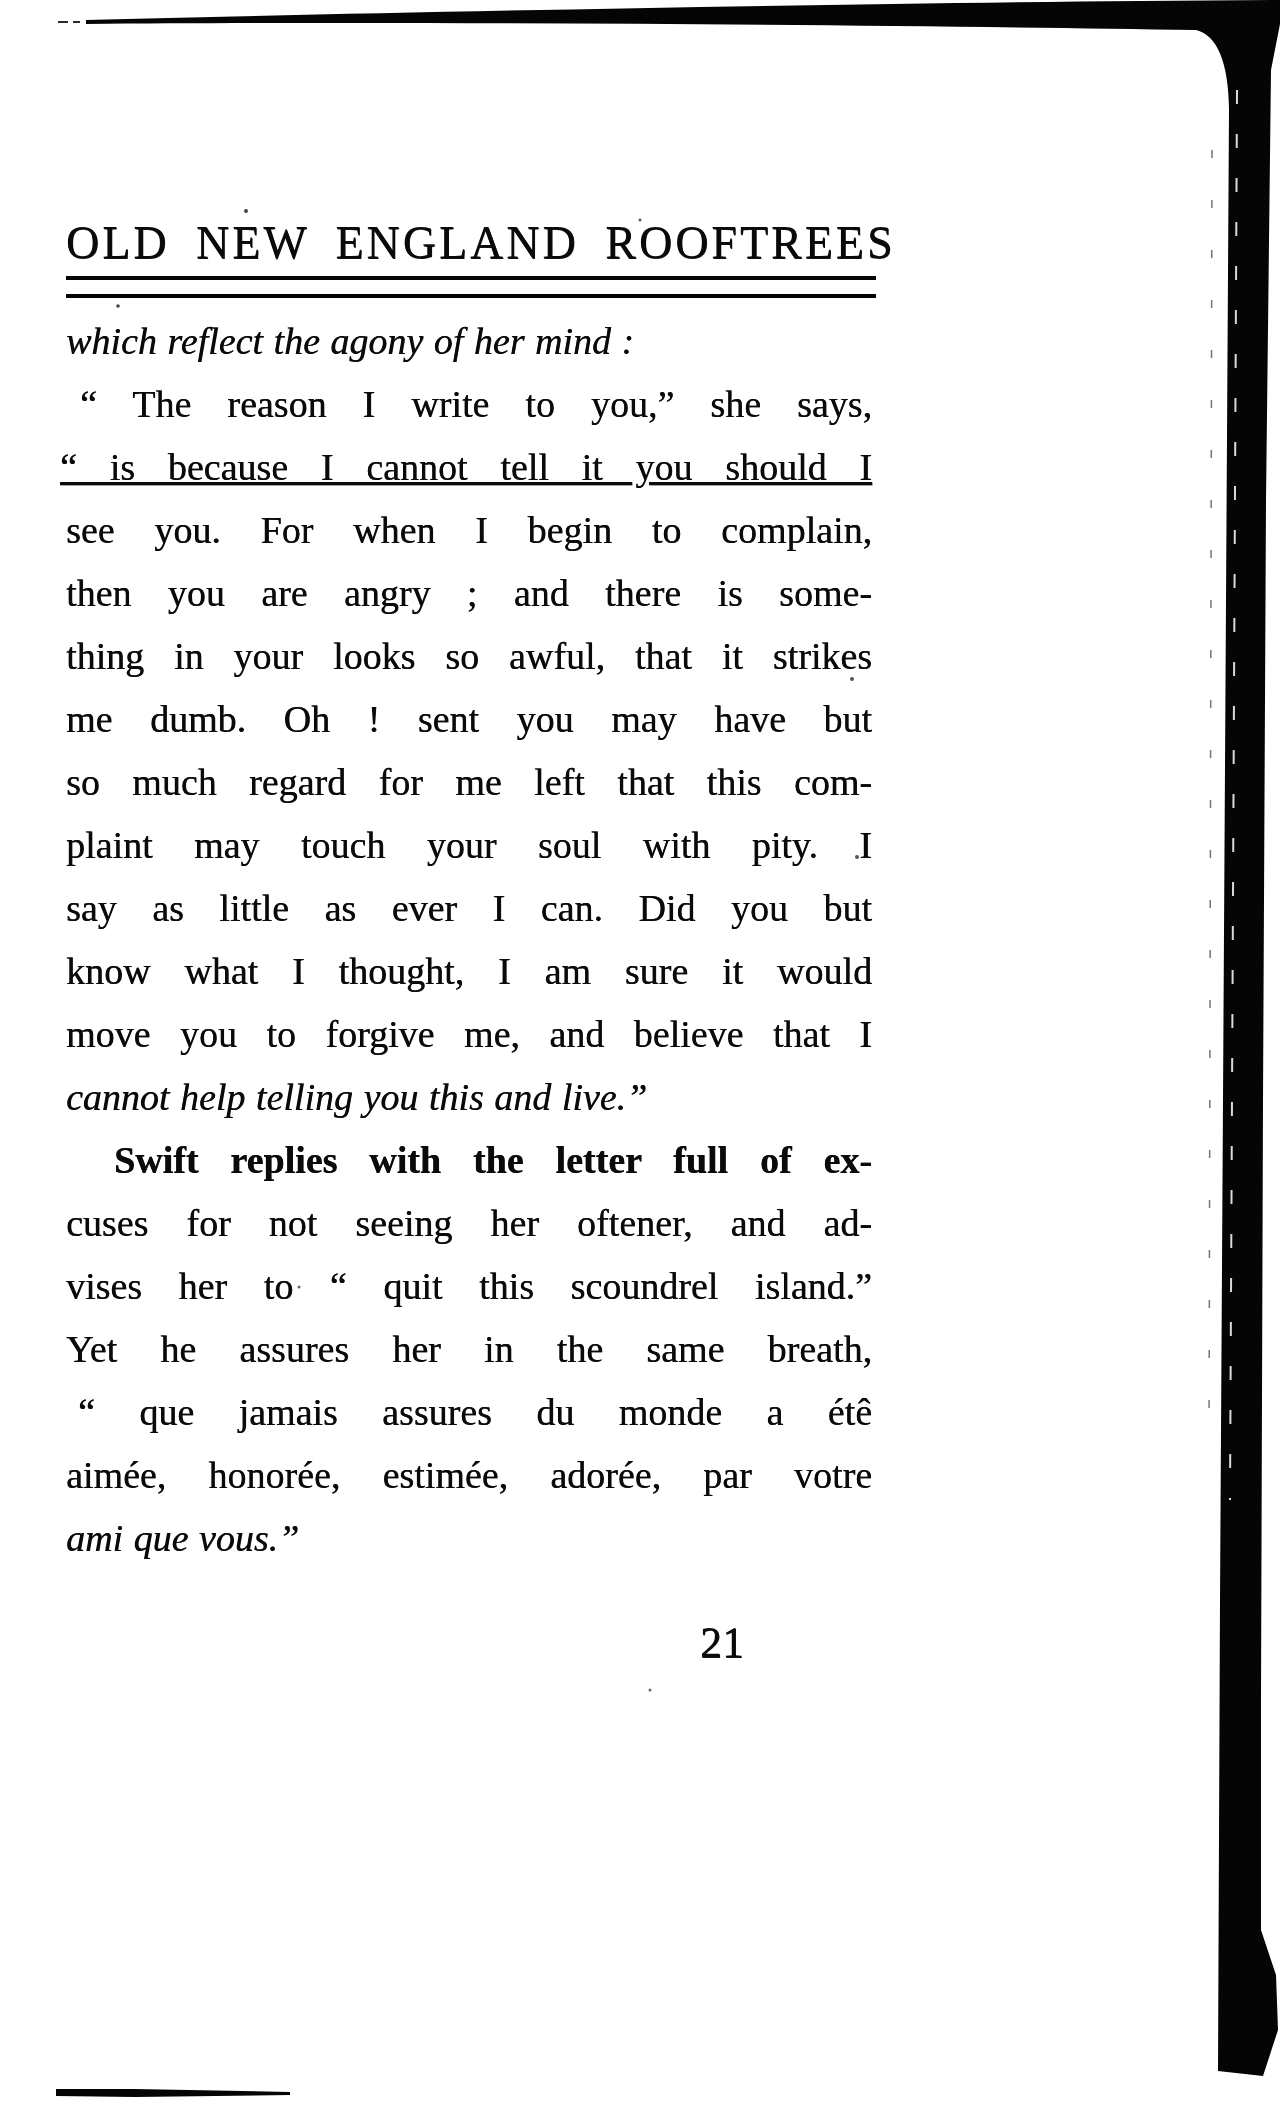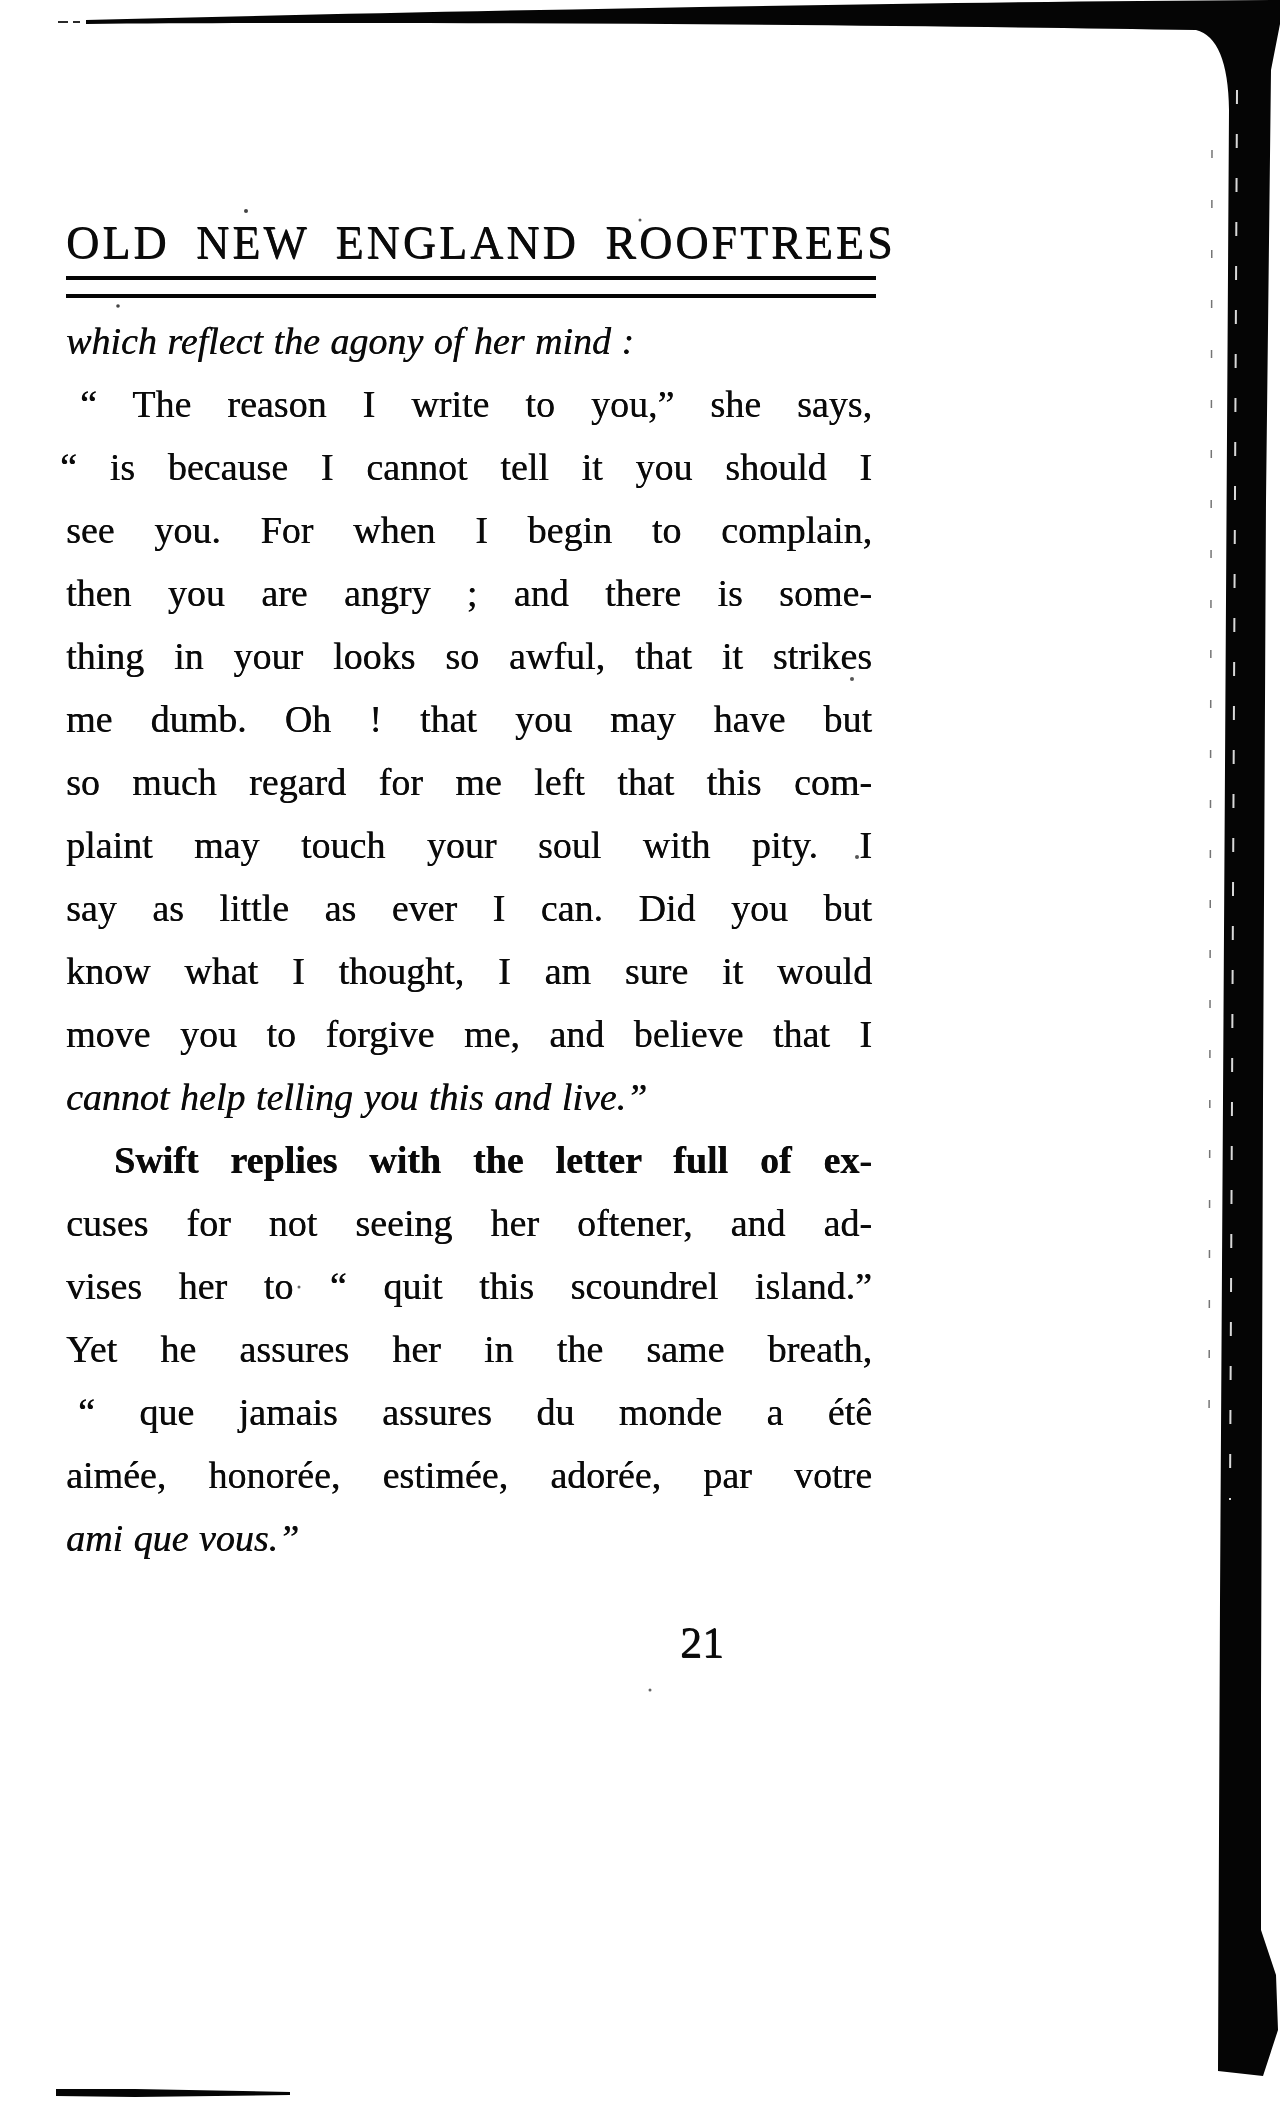--- a/index.html
+++ b/index.html
@@ -35,21 +35,21 @@
     text-align-last: justify;
     overflow: visible;
   }
   .textblock .line.pend {
     text-align: left;
     text-align-last: left;
     font-style: italic;
   }
   .pagenum {
     position: absolute; left: 660px; top: 1621px; width: 84px;
-    font-size: 44px; line-height: 44px; text-align: center;
+    font-size: 44px; line-height: 44px; text-align: right;
     text-shadow: 0.5px 0.5px 0 #131313;
   }
 </style>
 </head>
 <body>
 
 <div class="page">
 
   <svg class="artifacts" width="1280" height="2101" viewBox="0 0 1280 2101" aria-hidden="true">
 
@@ -90,25 +90,25 @@
     <circle cx="299" cy="1287" r="1.5" fill="#666"></circle>
   </svg>
 
   <div class="title">OLD NEW ENGLAND ROOFTREES</div>
 
   <div class="rule"></div>
 
   <div class="textblock">
       <div class="line pend">which reflect the agony of her mind :</div>
       <div class="line" style="text-indent: 14px;">“ The reason I write to you,” she says,</div>
-      <div class="line" style="text-indent: -6px;">“ is because I cannot tell it you should I</div>
+      <div class="line" style="text-indent: -6px; text-decoration: underline;">“ is because I cannot tell it you should I</div>
       <div class="line">see you. For when I begin to complain,</div>
       <div class="line">then you are angry ; and there is some-</div>
       <div class="line">thing in your looks so awful, that it strikes</div>
-      <div class="line">me dumb. Oh ! that you may have but</div>
+      <div class="line">me dumb. Oh ! sent you may have but</div>
       <div class="line">so much regard for me left that this com-</div>
       <div class="line">plaint may touch your soul with pity. I</div>
       <div class="line">say as little as ever I can. Did you but</div>
       <div class="line">know what I thought, I am sure it would</div>
       <div class="line">move you to forgive me, and believe that I</div>
       <div class="line pend">cannot help telling you this and live.”</div>
       <div class="line" style="text-indent: 48px; font-weight: bold;">Swift replies with the letter full of ex-</div>
       <div class="line">cuses for not seeing her oftener, and ad-</div>
       <div class="line">vises her to “ quit this scoundrel island.”</div>
       <div class="line">Yet he assures her in the same breath,</div>

